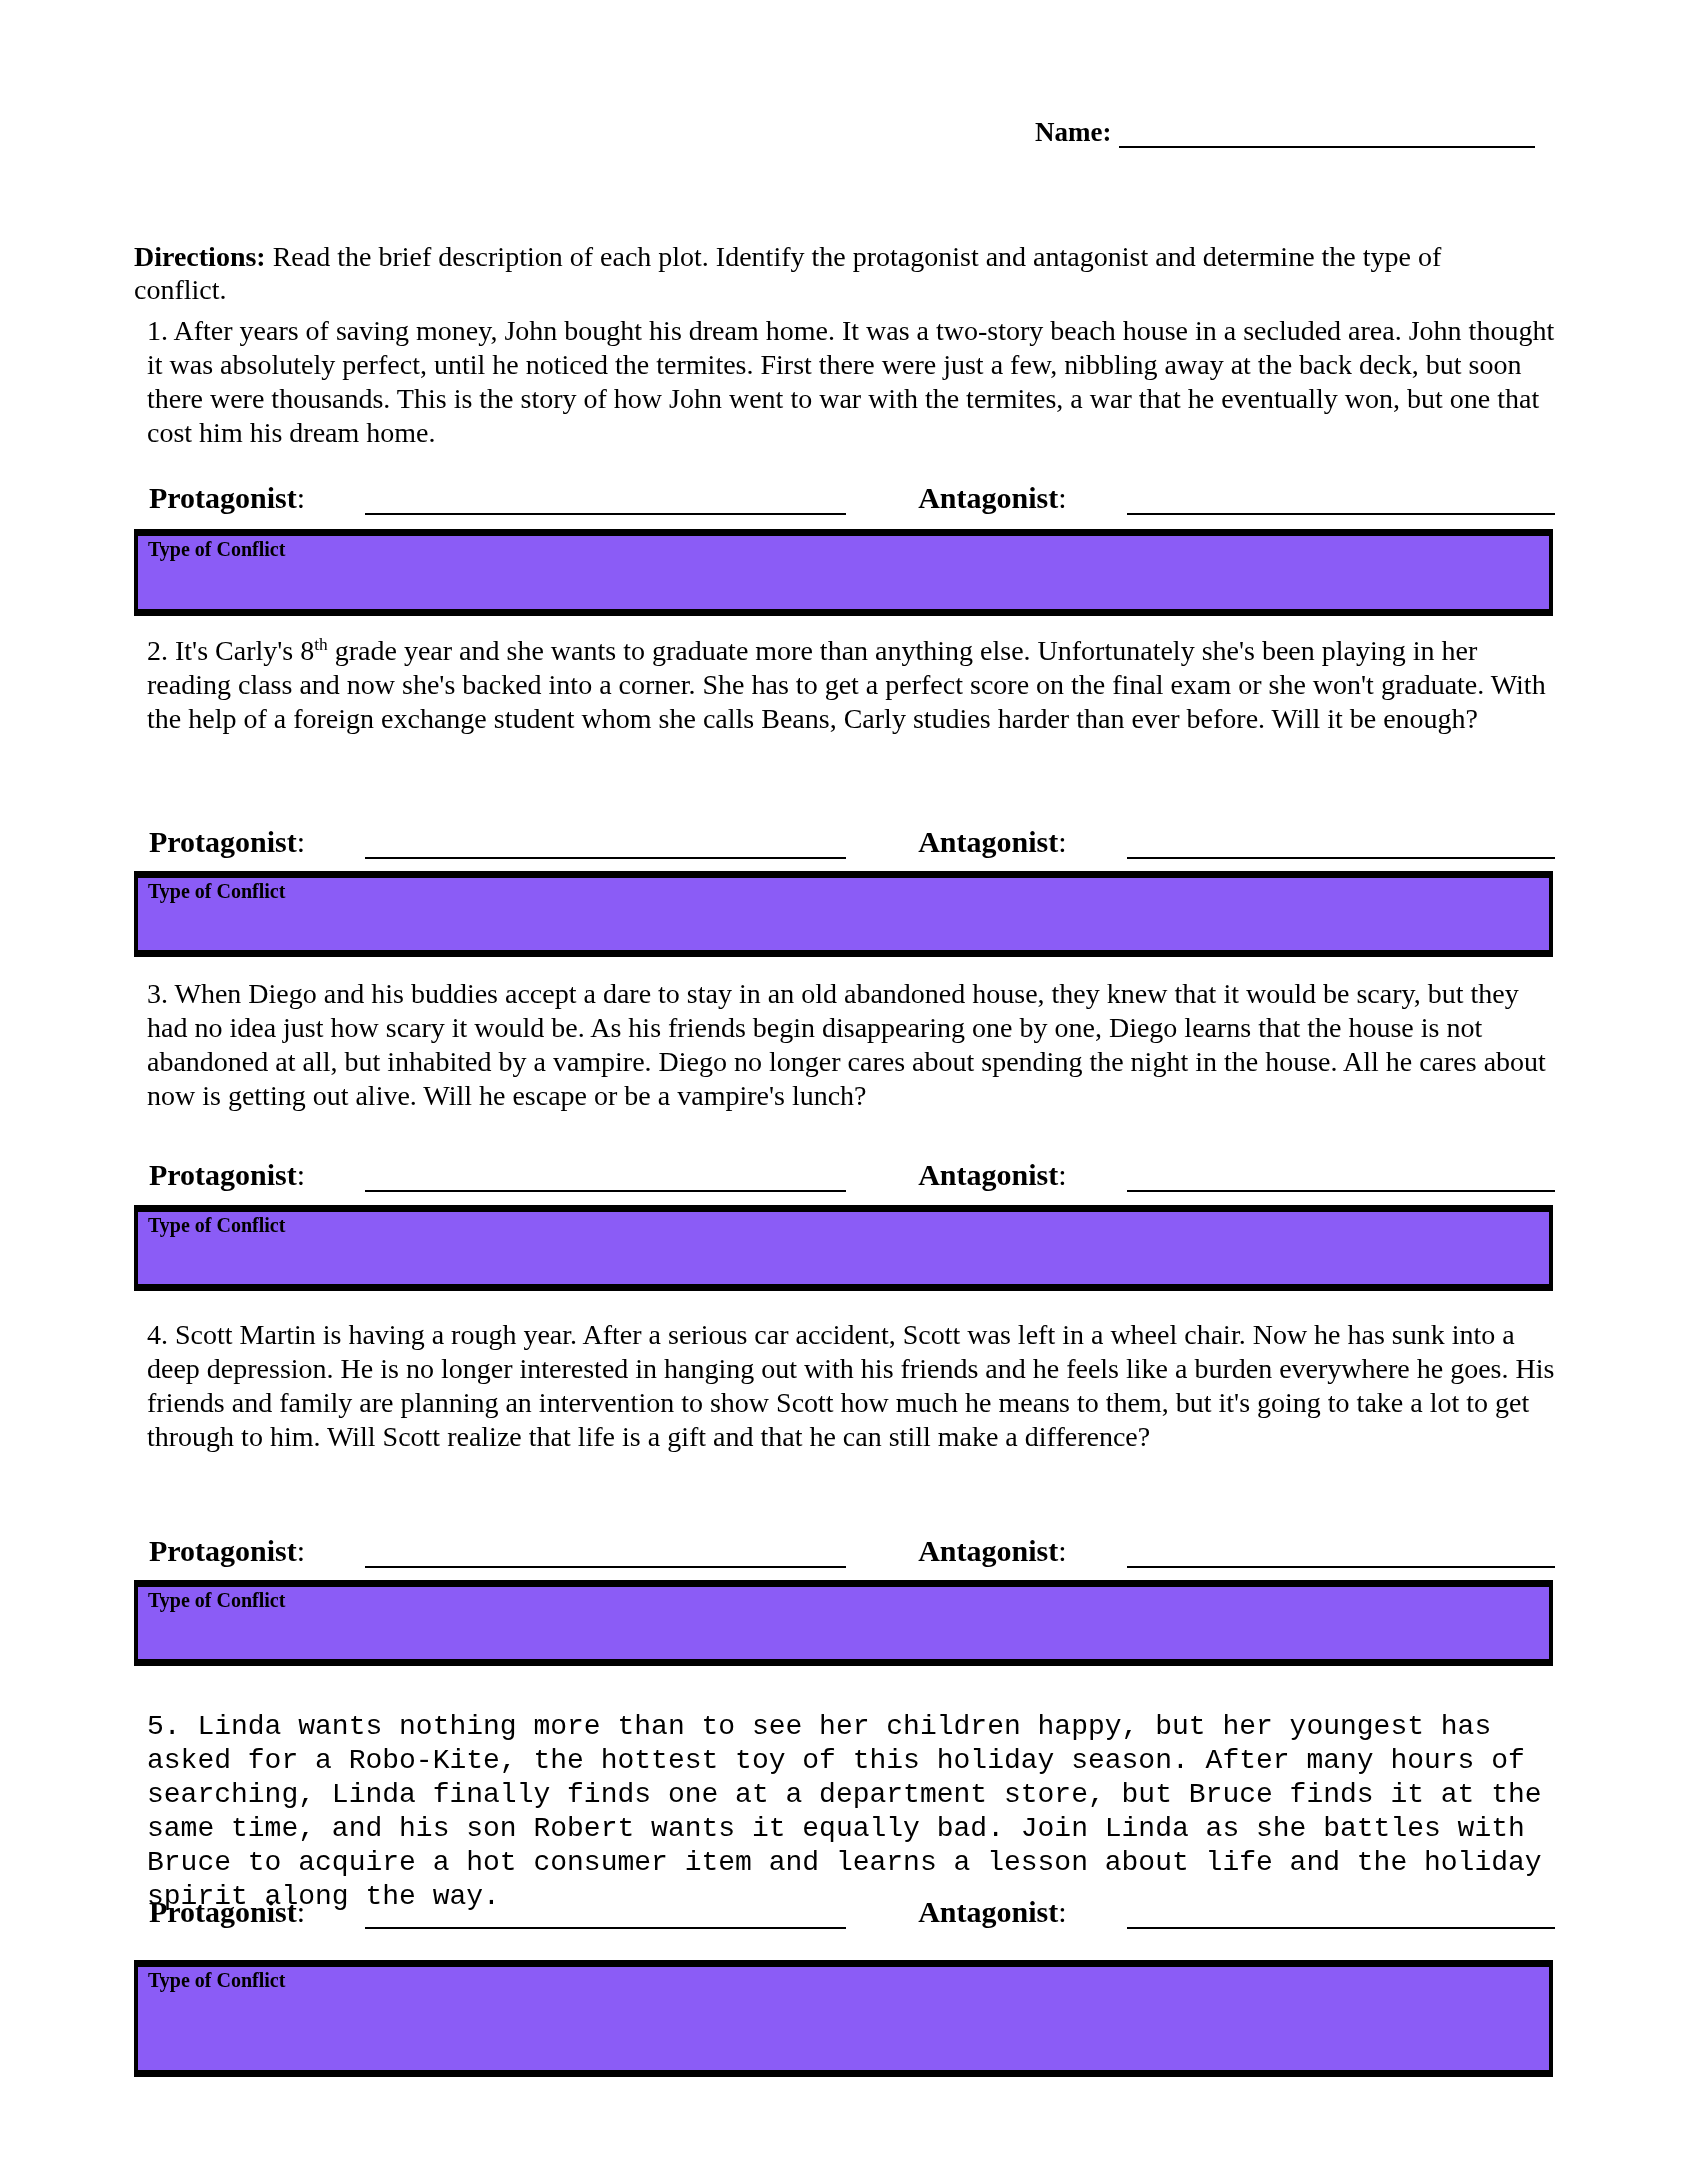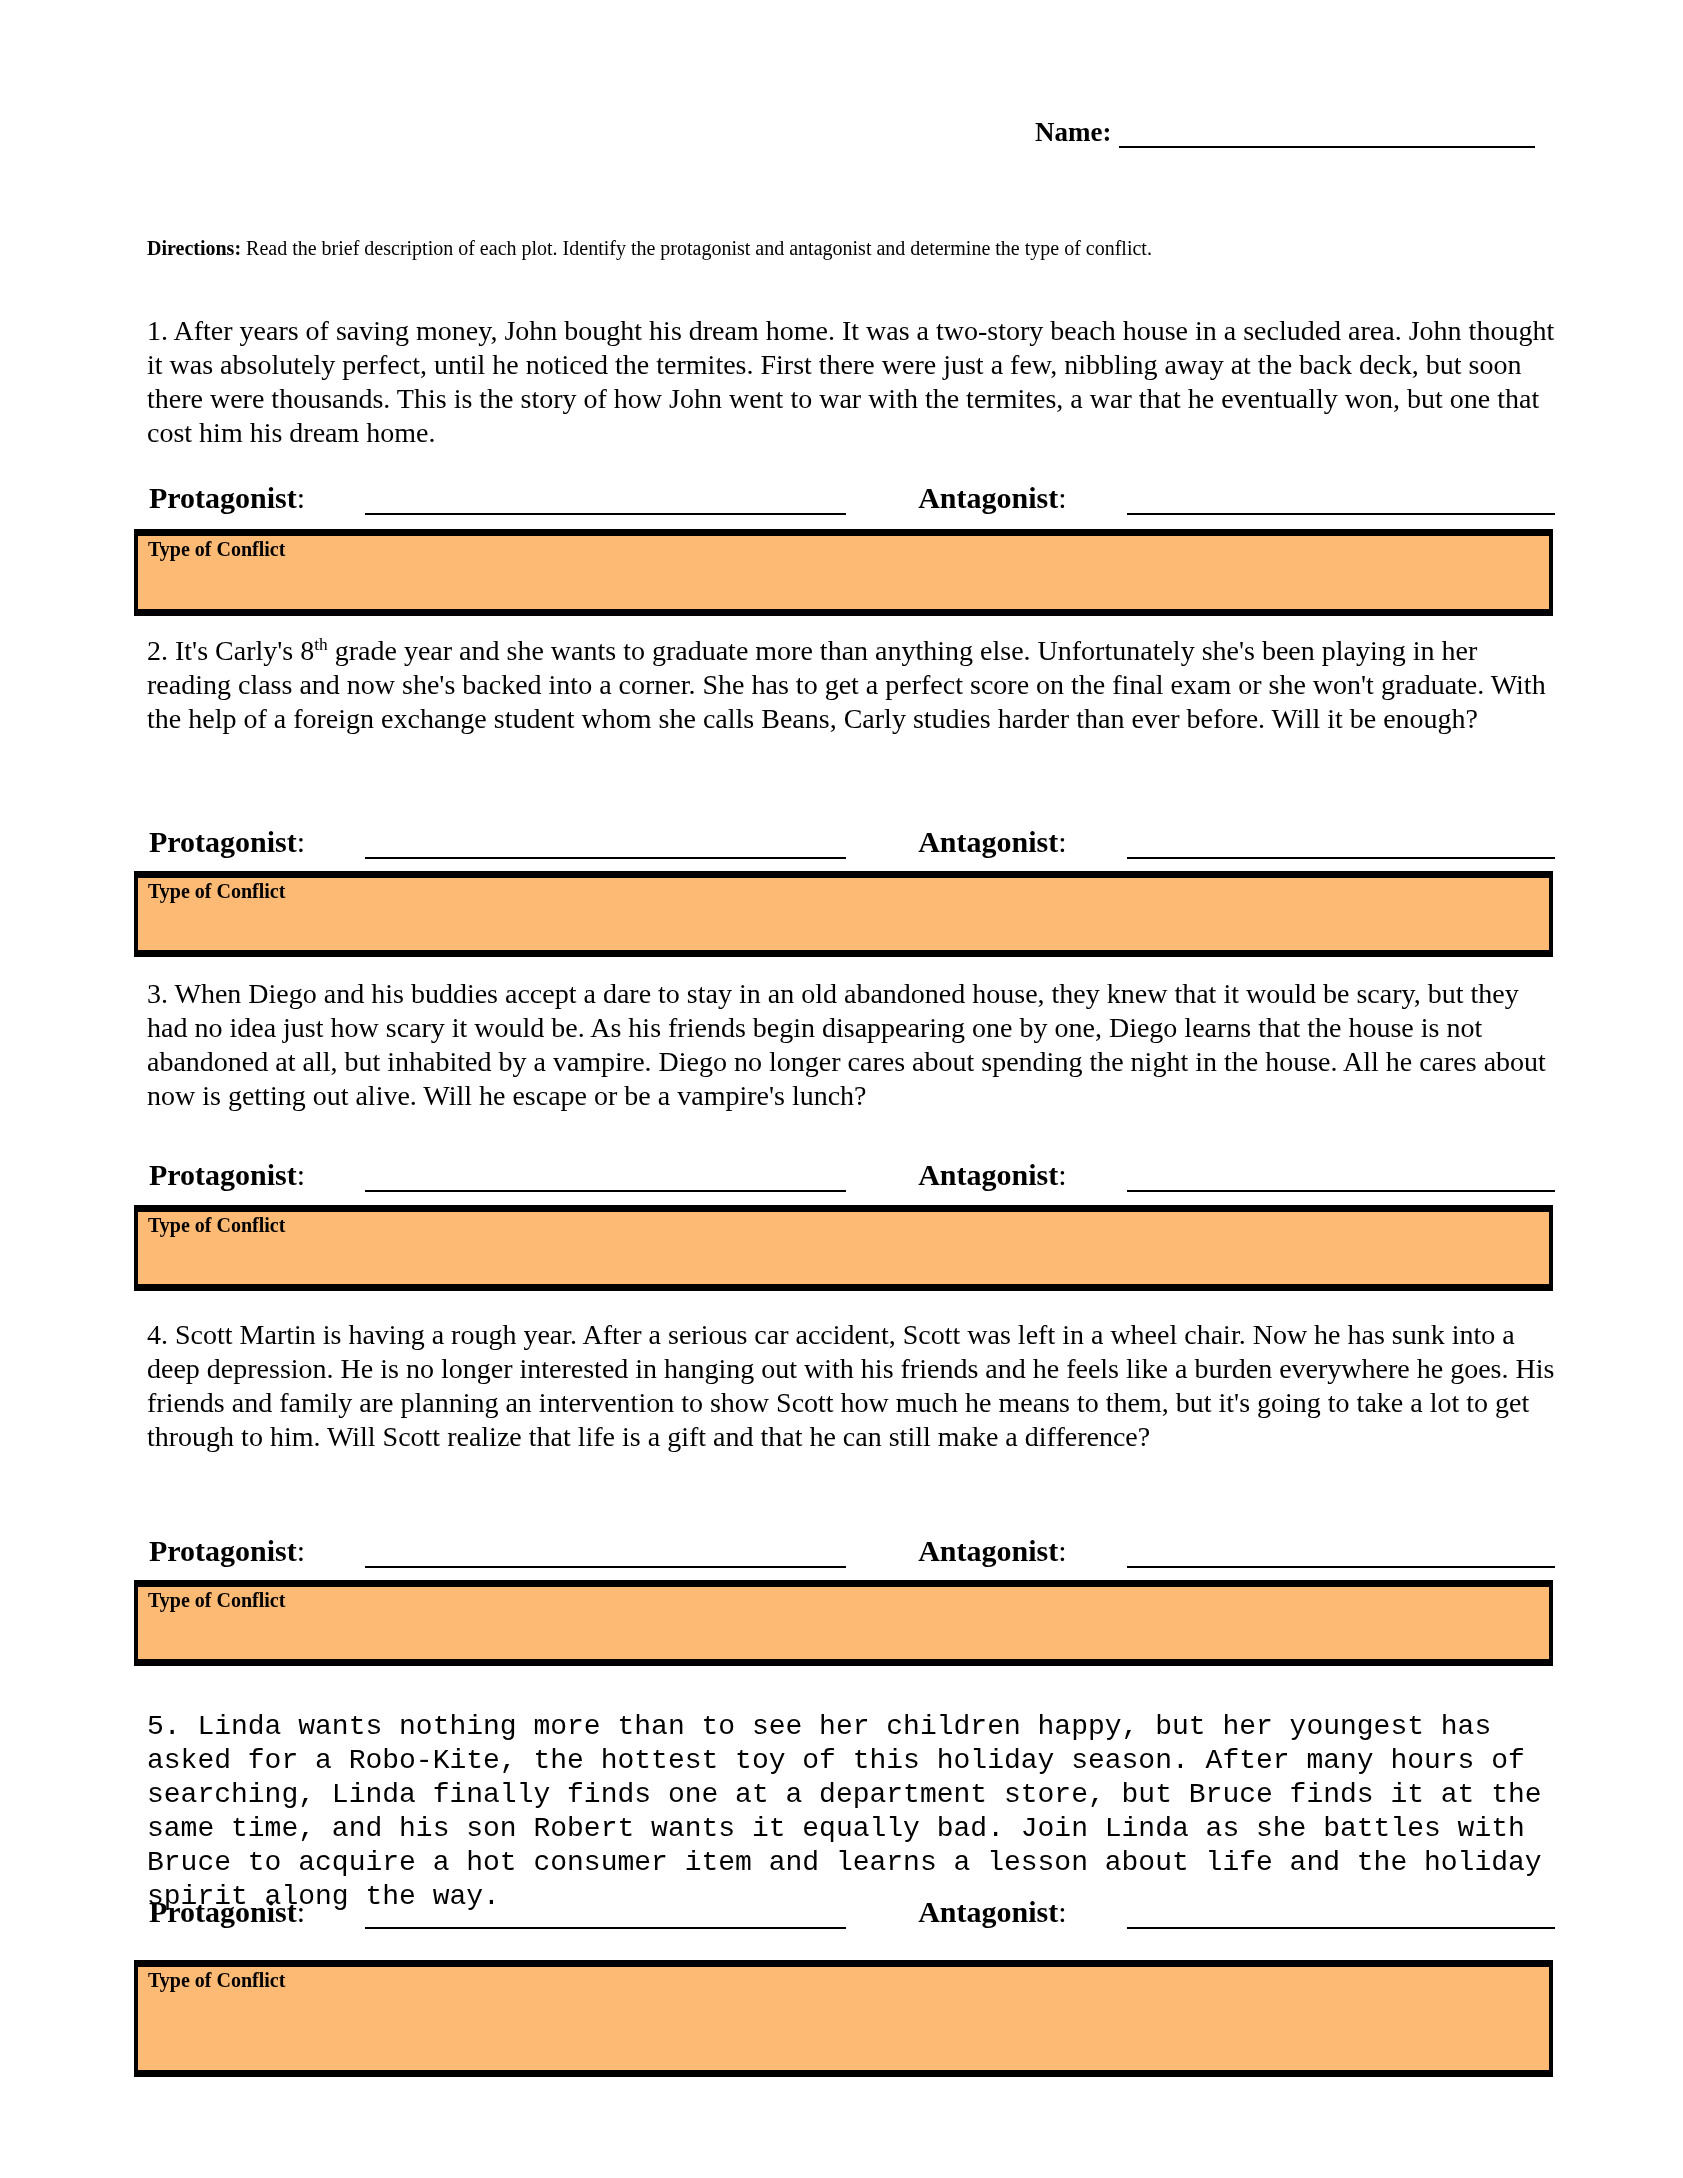--- a/index.html
+++ b/index.html
@@ -34,23 +34,23 @@
     position: absolute;
     top: 143px;
     left: 147px;
     font-size: 41px;
     font-weight: bold;
     letter-spacing: 0.5px;
   }
   .directions {
     position: absolute;
     top: 212px;
-    left: 147px;
+    left: 134px;
     width: 1337px;
-    font-size: 20px;
+    font-size: 28px;
     line-height: 33px;
   }
   .directions b { font-weight: bold; }
 
   
   .qtext {
     position: absolute;
     left: 147px;
     width: 1418px;
     font-size: 28px;
@@ -91,21 +91,21 @@
 
   
   .conflict-box {
     position: absolute;
     left: 134px;
     width: 1419px;
     box-sizing: border-box;
     border: 4px solid #000;
     border-top-width: 7px;
     border-bottom-width: 7px;
-    background: #fdba74;
+    background: #8b5cf6;
   }
   .cb-1 { top: 529px;  height: 87px; }
   .cb-2 { top: 871px;  height: 86px; }
   .cb-3 { top: 1205px; height: 86px; }
   .cb-4 { top: 1580px; height: 86px; }
   .cb-5 { top: 1960px; height: 117px; }
   .box-label {
     display: block;
     padding: 2px 0 0 10px;
     font-size: 20px;

